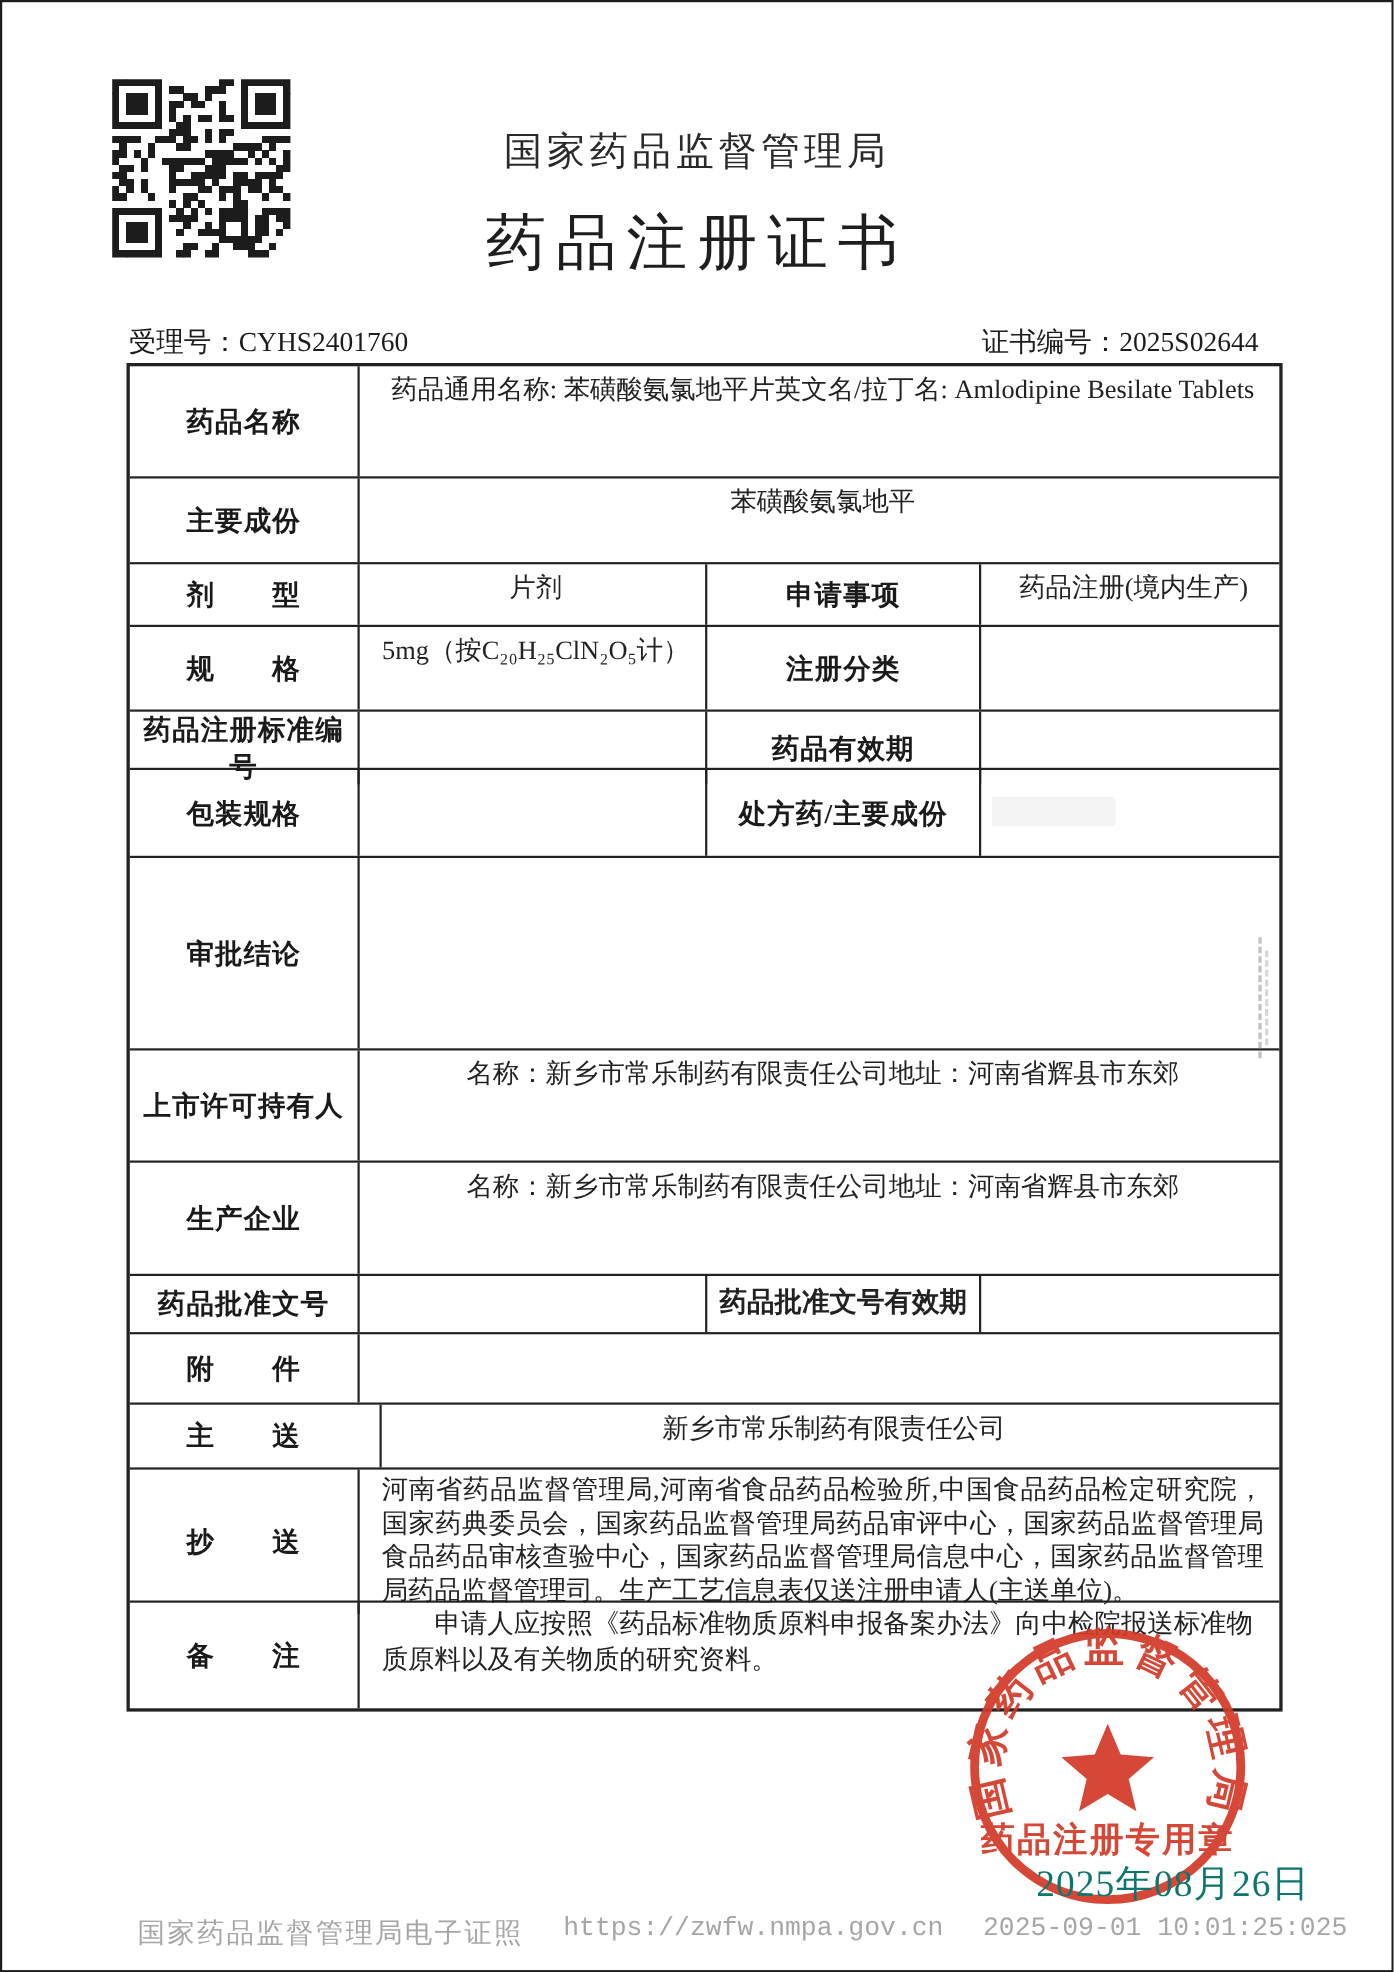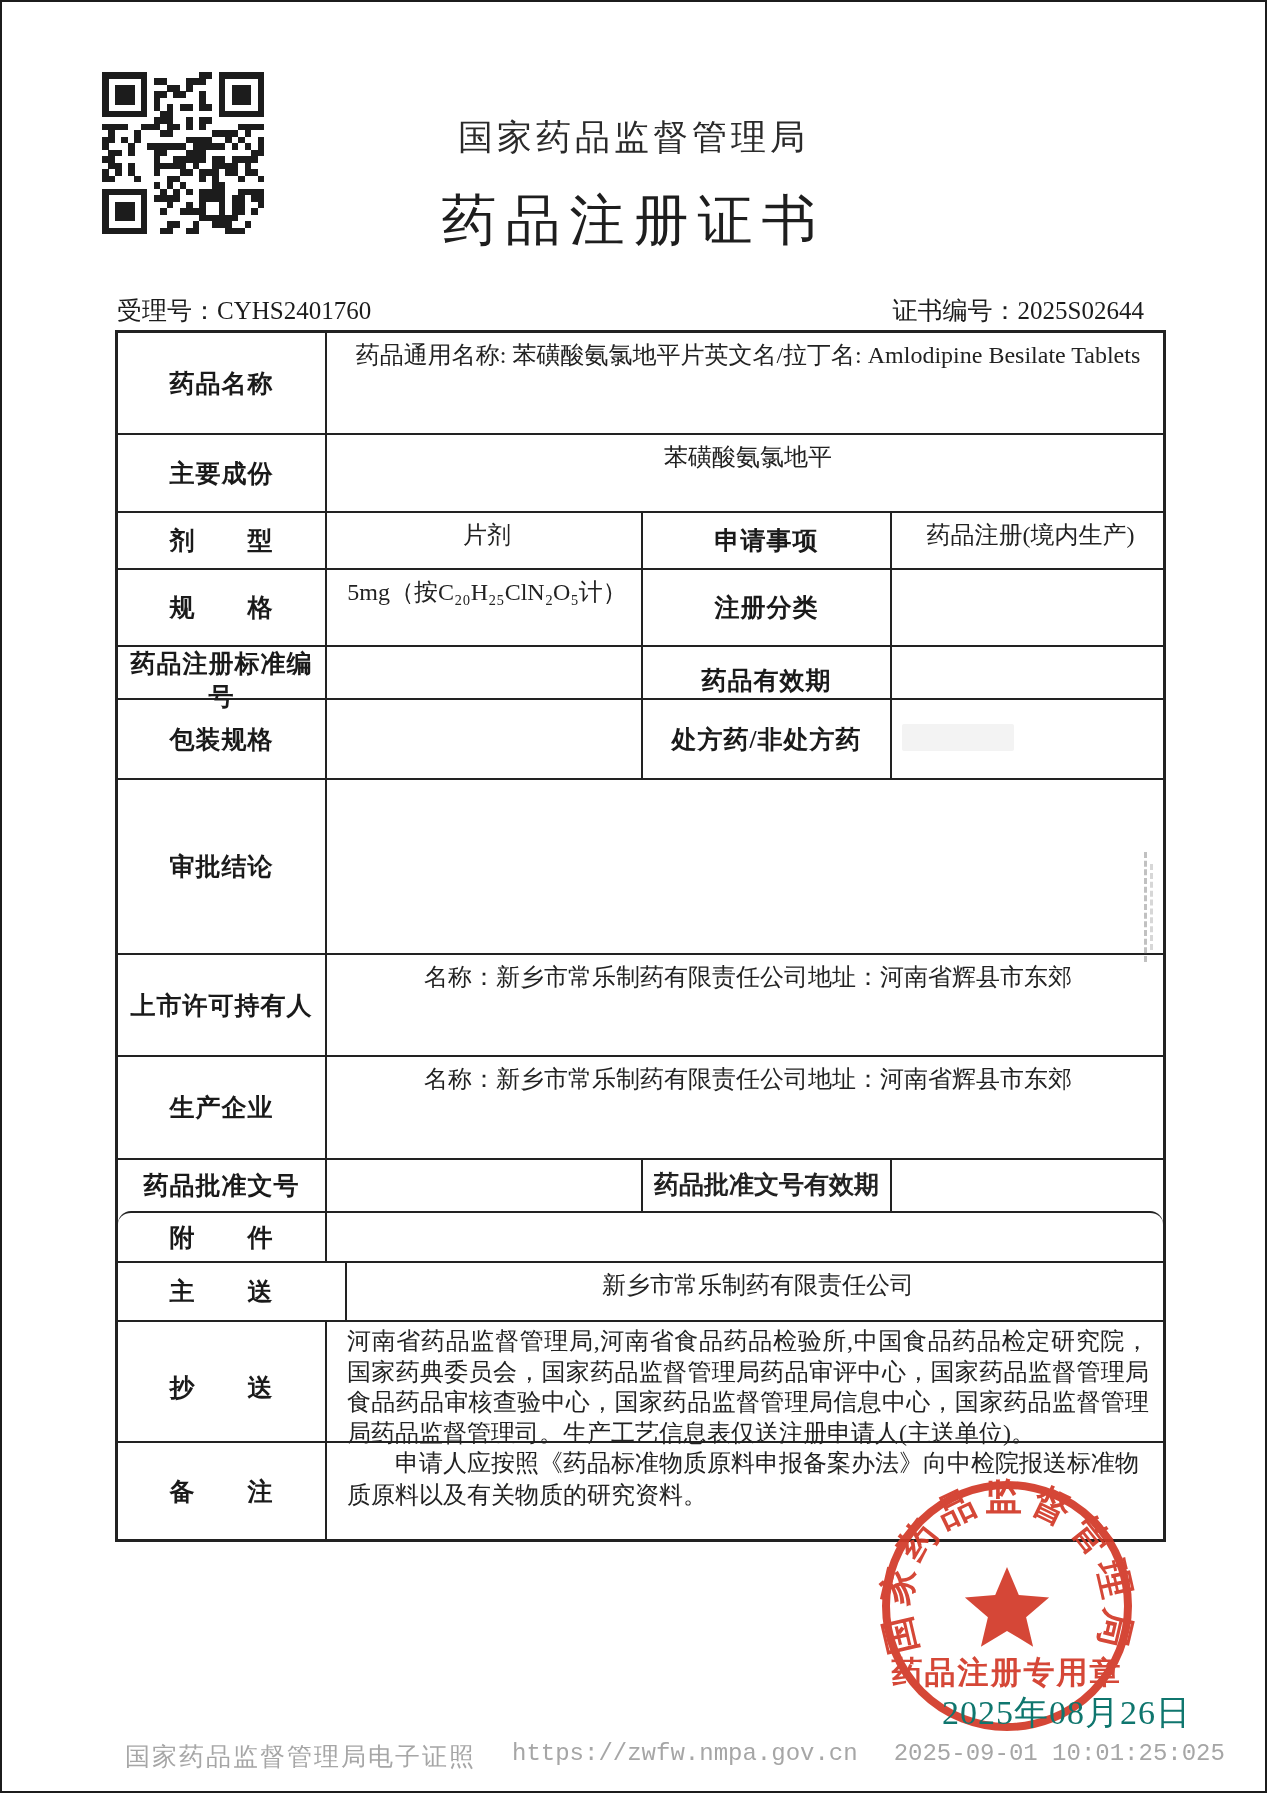--- a/index.html
+++ b/index.html
@@ -53,21 +53,21 @@
   .r-name{height:100px;}
   .r-ingredients{height:78px;}
   .r-form{height:57px;}
   .r-spec{height:77px;}
   .r-std{height:53px;}
   .r-pack{height:80px;}
   .r-approval{height:175px;}
   .r-holder{height:102px;}
   .r-manu{height:103px;}
   .r-appno{height:53px;}
-  .r-attach{height:50px;border-radius:13px;}
+  .r-attach{height:64px;}
   .r-send{height:59px;gap:20px;}
   .r-cc{height:121px;}
   .r-remark{height:98px;}
   .two-line span{display:block;}
   .cc-text{line-height:1.28;text-align:justify;font-size:24px;}
   .remark-text{line-height:1.35;text-indent:2em;font-size:24px;}
 
   
   .artifact-dots{
     position:absolute;left:1142px;top:850px;height:110px;width:0;
@@ -446,21 +446,21 @@
     <div class="trow cols-4 r-std">
       <div class="cell lbl">药品注册标准编号</div>
       <div class="cell val"></div>
       <div class="cell lbl">药品有效期</div>
       <div class="cell val"></div>
     </div>
 
     <div class="trow cols-4 r-pack">
       <div class="cell lbl">包装规格</div>
       <div class="cell val"></div>
-      <div class="cell lbl">处方药/非处方药</div>
+      <div class="cell lbl">处方药/主要成份</div>
       <div class="cell val"></div>
     </div>
 
     <div class="trow cols-2 r-approval">
       <div class="cell lbl">审批结论</div>
       <div class="cell val"></div>
     </div>
 
     <div class="trow cols-2 r-holder">
       <div class="cell lbl">上市许可持有人</div>

